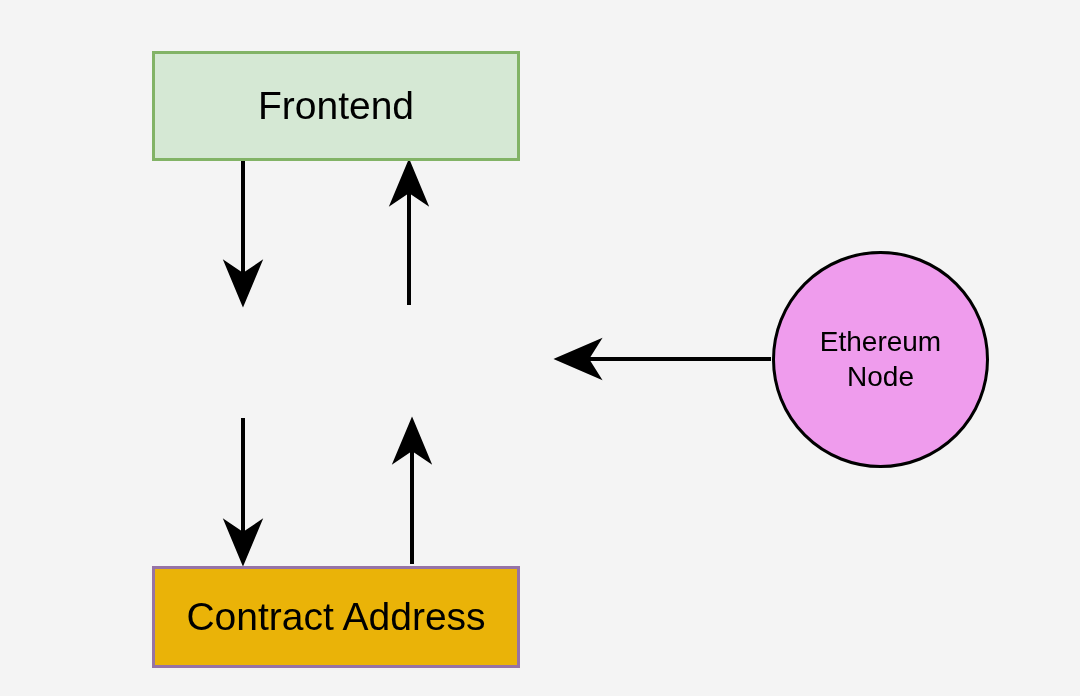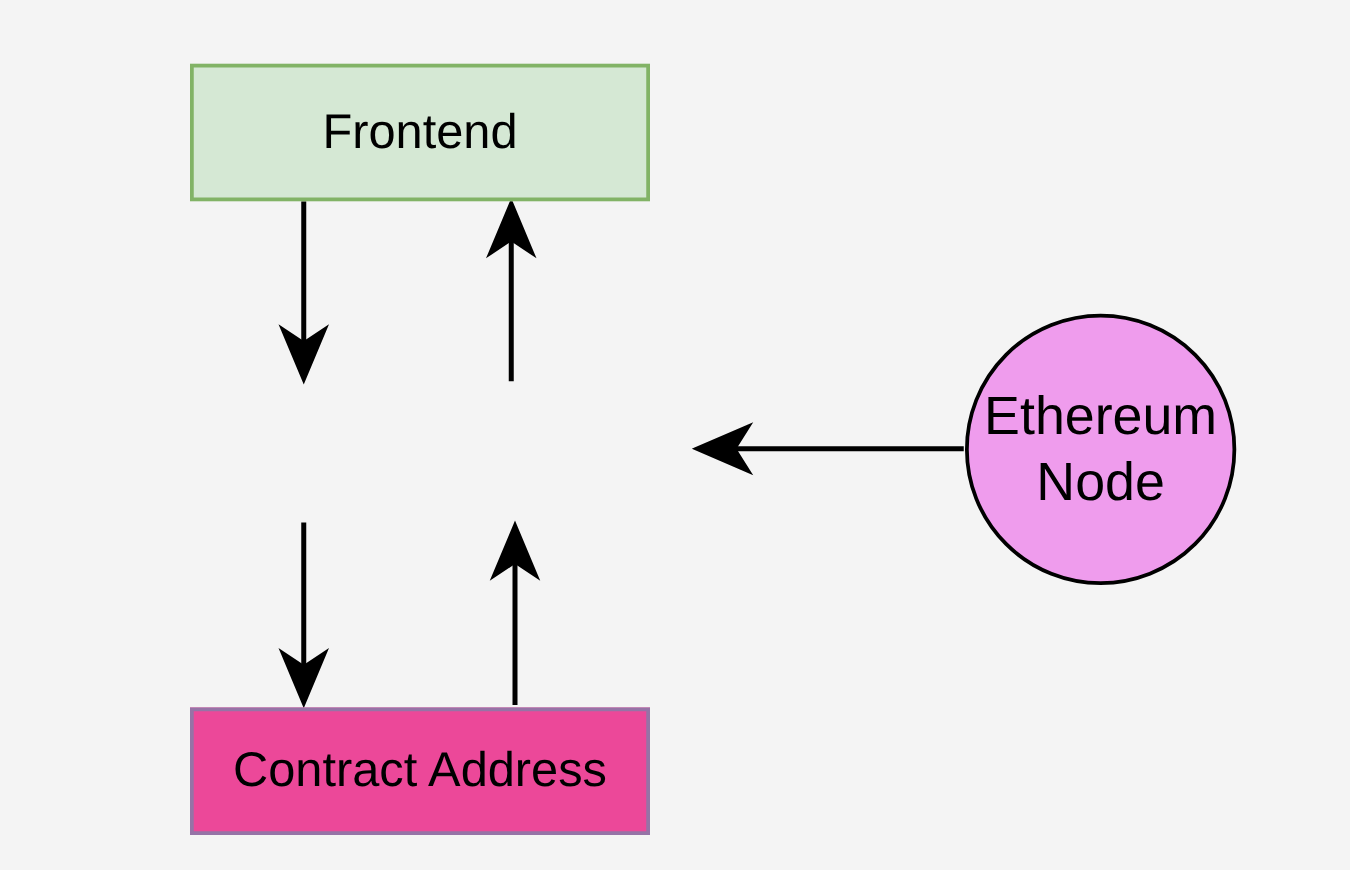--- a/index.html
+++ b/index.html
@@ -58,33 +58,33 @@
     height: 111px;
     background: #f8cecc;
     border-color: #b85450;
     font-size: 39px;
   }
   #node-contract-address {
     left: 152px;
     top: 566px;
     width: 368px;
     height: 102px;
-    background: #ec4899;
+    background: #eab308;
     border-color: #9673a6;
     font-size: 39px;
   }
   #node-ethereum-node {
     left: 772px;
     top: 251px;
     width: 217px;
     height: 217px;
     background: #ef9ced;
     border: 3px solid #000000;
     border-radius: 50%;
-    font-size: 43px;
+    font-size: 28px;
     line-height: 1.22;
   }
   .node-label {
     display: block;
     white-space: pre-line;
   }
 </style>
 </head>
 <body>
 

